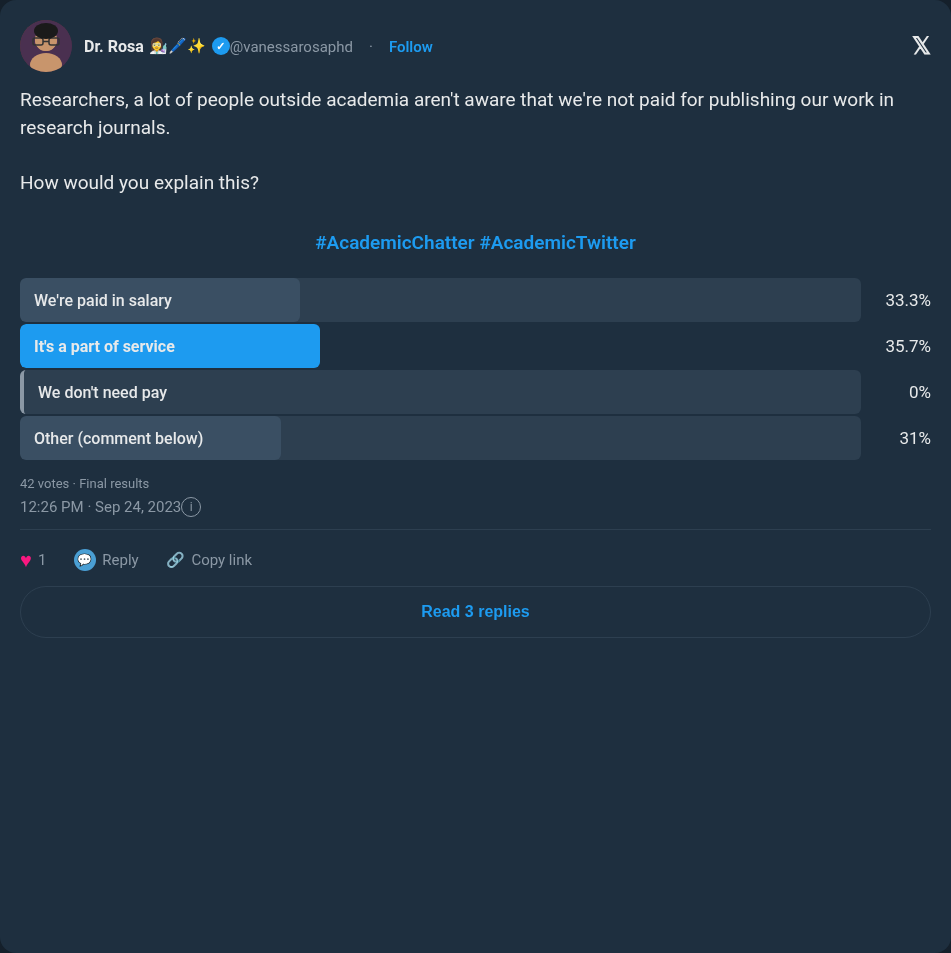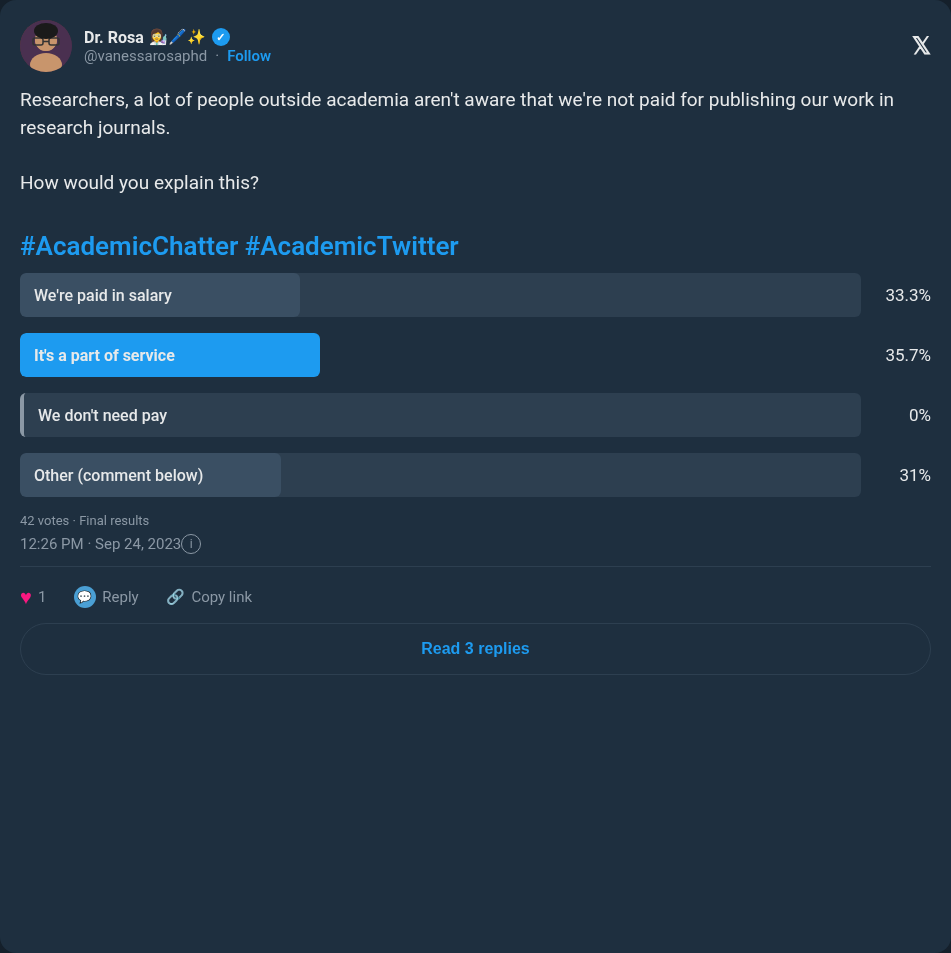--- a/index.html
+++ b/index.html
@@ -51,21 +51,21 @@
       height: 100%;
       background: linear-gradient(135deg, #6b3a3a 0%, #3a2a4a 100%);
       display: flex;
       align-items: center;
       justify-content: center;
       font-size: 22px;
     }
 
     .author-info {
       display: flex;
-      flex-direction: column;
+      flex-direction: row;
     }
 
     .author-name-row {
       display: flex;
       align-items: center;
       gap: 6px;
       font-weight: 700;
       font-size: 16px;
       color: #e7e9ea;
     }
@@ -82,22 +82,22 @@
       display: inline-flex;
       align-items: center;
       justify-content: center;
       color: white;
       font-size: 11px;
       font-weight: bold;
     }
 
     .author-handle-row {
       display: flex;
-      align-items: center;
-      gap: 8px;
+      align-items: flex-end;
+      gap: 16px;
       font-size: 15px;
       color: #8b98a5;
     }
 
     .follow-link {
       color: #1d9bf0;
       font-weight: 600;
       cursor: pointer;
       text-decoration: none;
     }
@@ -111,34 +111,35 @@
     
     .tweet-text {
       font-size: 19px;
       line-height: 1.45;
       color: #e7e9ea;
       margin-bottom: 35px;
     }
 
     .hashtags {
       color: #1d9bf0;
-      font-size: 26px;
+      font-size: 19px;
       font-weight: 600;
-      margin-bottom: 12px;
+      margin-bottom: 24px;
+      text-align: center;
     }
 
     
     .poll-container {
       margin-bottom: 16px;
     }
 
     .poll-option {
       display: flex;
       align-items: center;
-      margin-bottom: 16px;
+      margin-bottom: 2px;
       position: relative;
     }
 
     .poll-bar-wrapper {
       flex: 1;
       height: 44px;
       border-radius: 6px;
       overflow: hidden;
       position: relative;
     }

